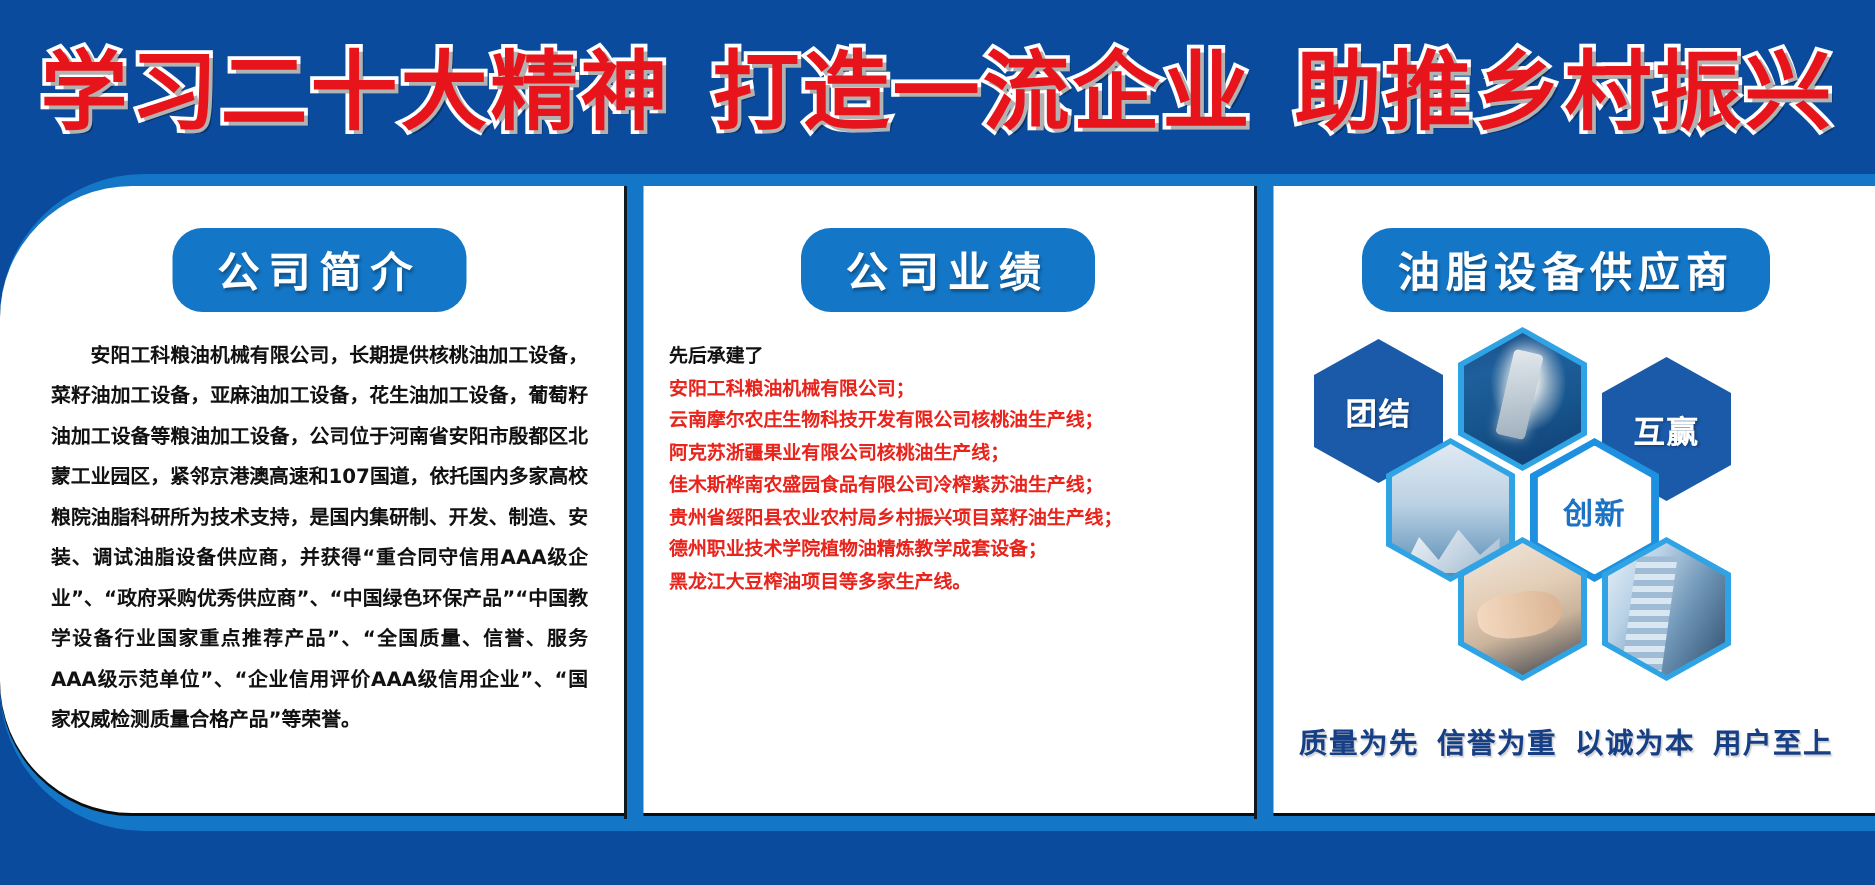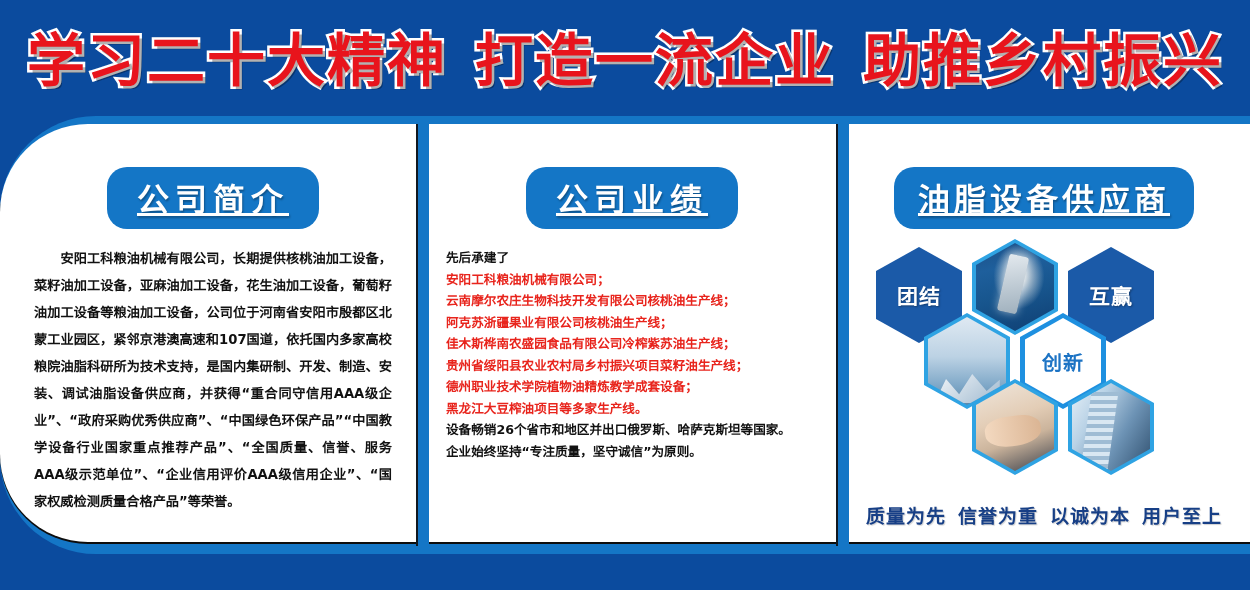--- a/index.html
+++ b/index.html
@@ -62,31 +62,30 @@
     content:"";position:absolute;left:-2px;top:-12px;width:2px;height:422px;
     background:#101820;
   }
   .divider::after{
     content:"";position:absolute;left:0;top:-20px;width:11px;height:438px;
     background:#1476c6;
   }
 
   
   .badge{
-    display:block;margin:31px auto 0;
+    display:block;margin:16px auto 0;
     background:#1476c6;
     color:#ffffff;
     border-radius:20px;
-    font-size:32px;font-weight:bold;letter-spacing:6px;
+    font-size:28px;font-weight:bold;letter-spacing:6px;
     text-align:center;
     padding:7px 30px 9px;
     width:max-content;
     text-shadow:1px 2px 2px rgba(0,0,0,.30);
     font-family:"DejaVu Sans","Liberation Sans",sans-serif;
-    text-decoration:underline;
   }
   .badge.badge-wide{letter-spacing:4px;padding:7px 24px 9px;}
 
   
   .intro-text{
     margin-top:16px;
     font-size:13.2px;
     line-height:27px;
     color:#111111;
     text-align:justify;
@@ -207,41 +206,37 @@
             <div class="perf-line">先后承建了</div>
             <div>
                 <div class="perf-line red">安阳工科粮油机械有限公司；</div>
                 <div class="perf-line red">云南摩尔农庄生物科技开发有限公司核桃油生产线；</div>
                 <div class="perf-line red">阿克苏浙疆果业有限公司核桃油生产线；</div>
                 <div class="perf-line red">佳木斯桦南农盛园食品有限公司冷榨紫苏油生产线；</div>
                 <div class="perf-line red">贵州省绥阳县农业农村局乡村振兴项目菜籽油生产线；</div>
                 <div class="perf-line red">德州职业技术学院植物油精炼教学成套设备；</div>
                 <div class="perf-line red">黑龙江大豆榨油项目等多家生产线。</div>
               </div>
-            <div>
-                <div class="perf-line">设备畅销26个省市和地区并出口俄罗斯、哈萨克斯坦等国家。</div>
-                <div class="perf-line">企业始终坚持“专注质量，坚守诚信”为原则。</div>
-              </div>
           </div>
         </section>
 
         <div class="divider"></div>
 
         <section class="panel panel-right">
           <div class="badge badge-wide">油脂设备供应商</div>
 
           <div class="hex-area">
 
             <div class="hex hex-solid" style="left:24px;top:8px;">
               <span class="hex-label">团结</span>
             </div>
             <div class="hex hex-img" style="left:120px;top:0px;">
               <div class="hex-in img-carrier"></div>
             </div>
-            <div class="hex hex-solid" style="left:216px;top:8px;">
+            <div class="hex hex-solid" style="left:216px;top:20px;">
               <span class="hex-label">互赢</span>
             </div>
 
             <div class="hex hex-img" style="left:72px;top:74px;">
               <div class="hex-in img-success"></div>
             </div>
             <div class="hex hex-outline" style="left:168px;top:74px;">
               <div class="hex-in">
                 <span class="hex-label">创新</span>
               </div>

